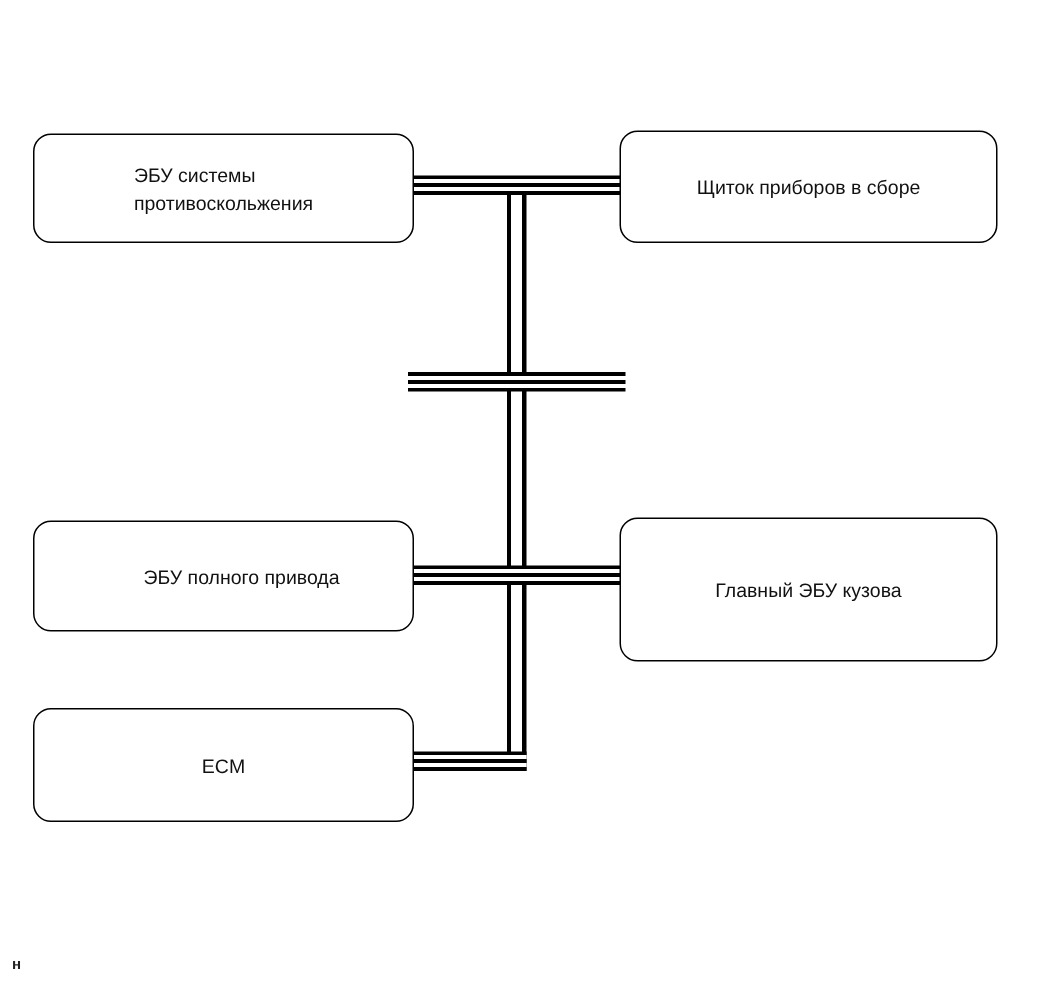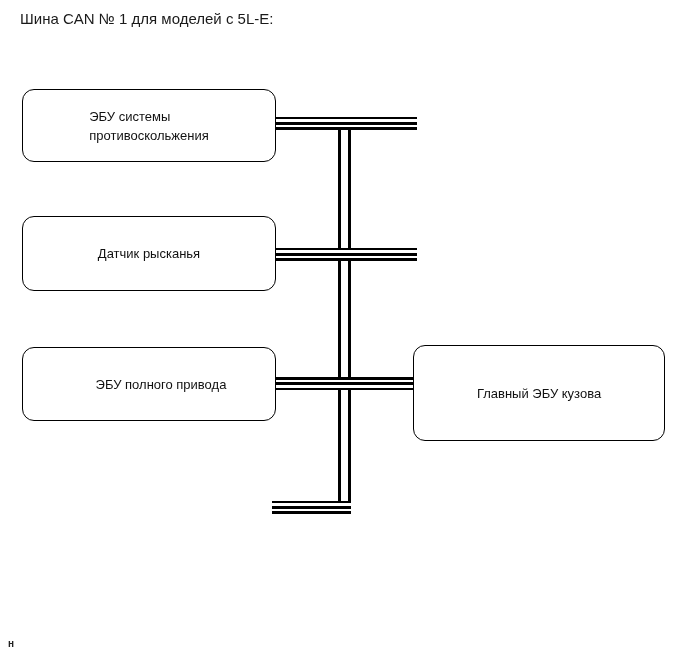--- a/index.html
+++ b/index.html
@@ -59,38 +59,40 @@
   .footnote{
     position:absolute;left:8px;top:638px;
     font-size:10px;font-weight:bold;color:#222;z-index:4;
   }
 </style>
 </head>
 <body>
 
 <div class="canvas">
 
-  <div class="title">Шина CAN № 1 для моделей с 5L-E:</div>
 
   <div class="trunk trunk-main"></div>
   <div class="branch branch-1"></div>
   <div class="branch branch-2"></div>
   <div class="branch branch-3"></div>
   <div class="branch branch-4"></div>
 
   <div class="node node-l1">
     <span class="lbl">ЭБУ системы
 противоскольжения</span>
   </div>
-  <div class="node node-l2">
-    <span class="lbl">Датчик рысканья</span>
-  </div>
   <div class="node node-l3">
     <span class="lbl">ЭБУ полного привода</span>
   </div>
+  <div class="node node-l4">
+    <span class="lbl">ECM</span>
+  </div>
 
+  <div class="node node-r1">
+    <span class="lbl">Щиток приборов в сборе</span>
+  </div>
   <div class="node node-r3">
     <span class="lbl">Главный ЭБУ кузова</span>
   </div>
 
   <div class="footnote">н</div>
 
 </div>
 
 </body></html>

